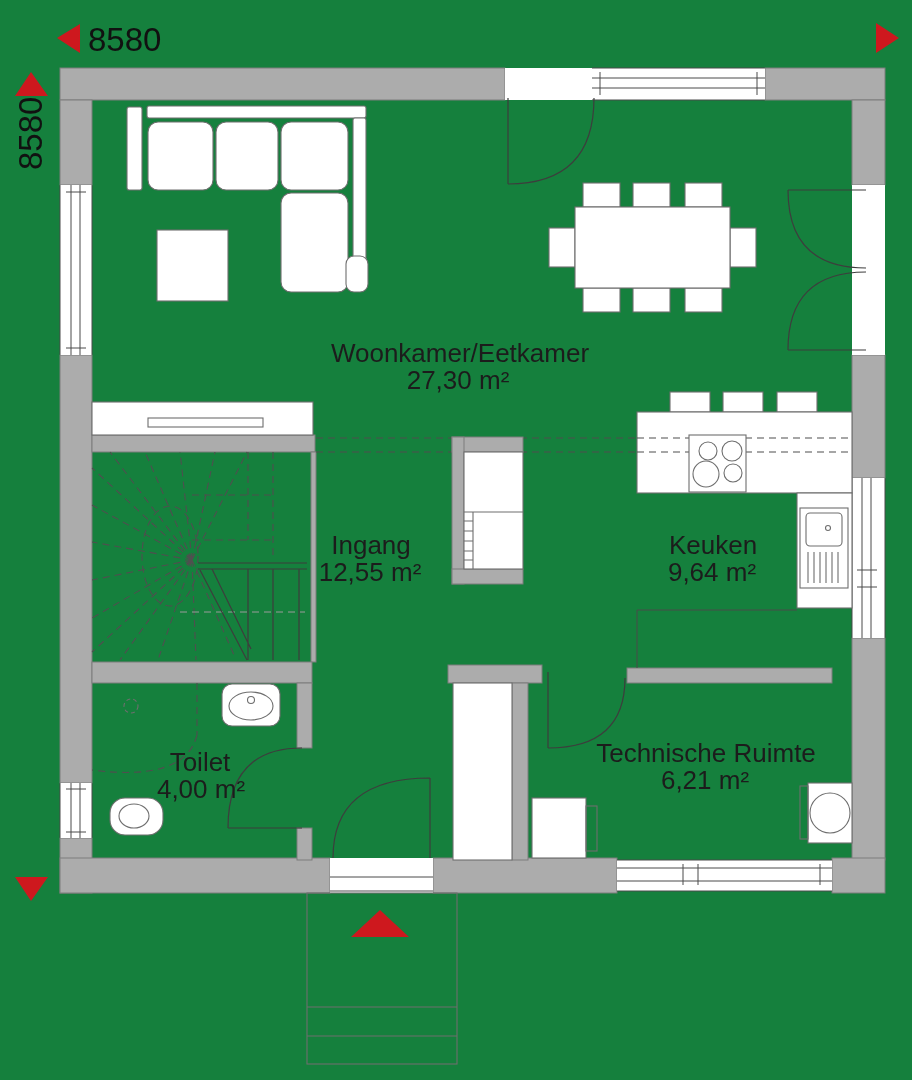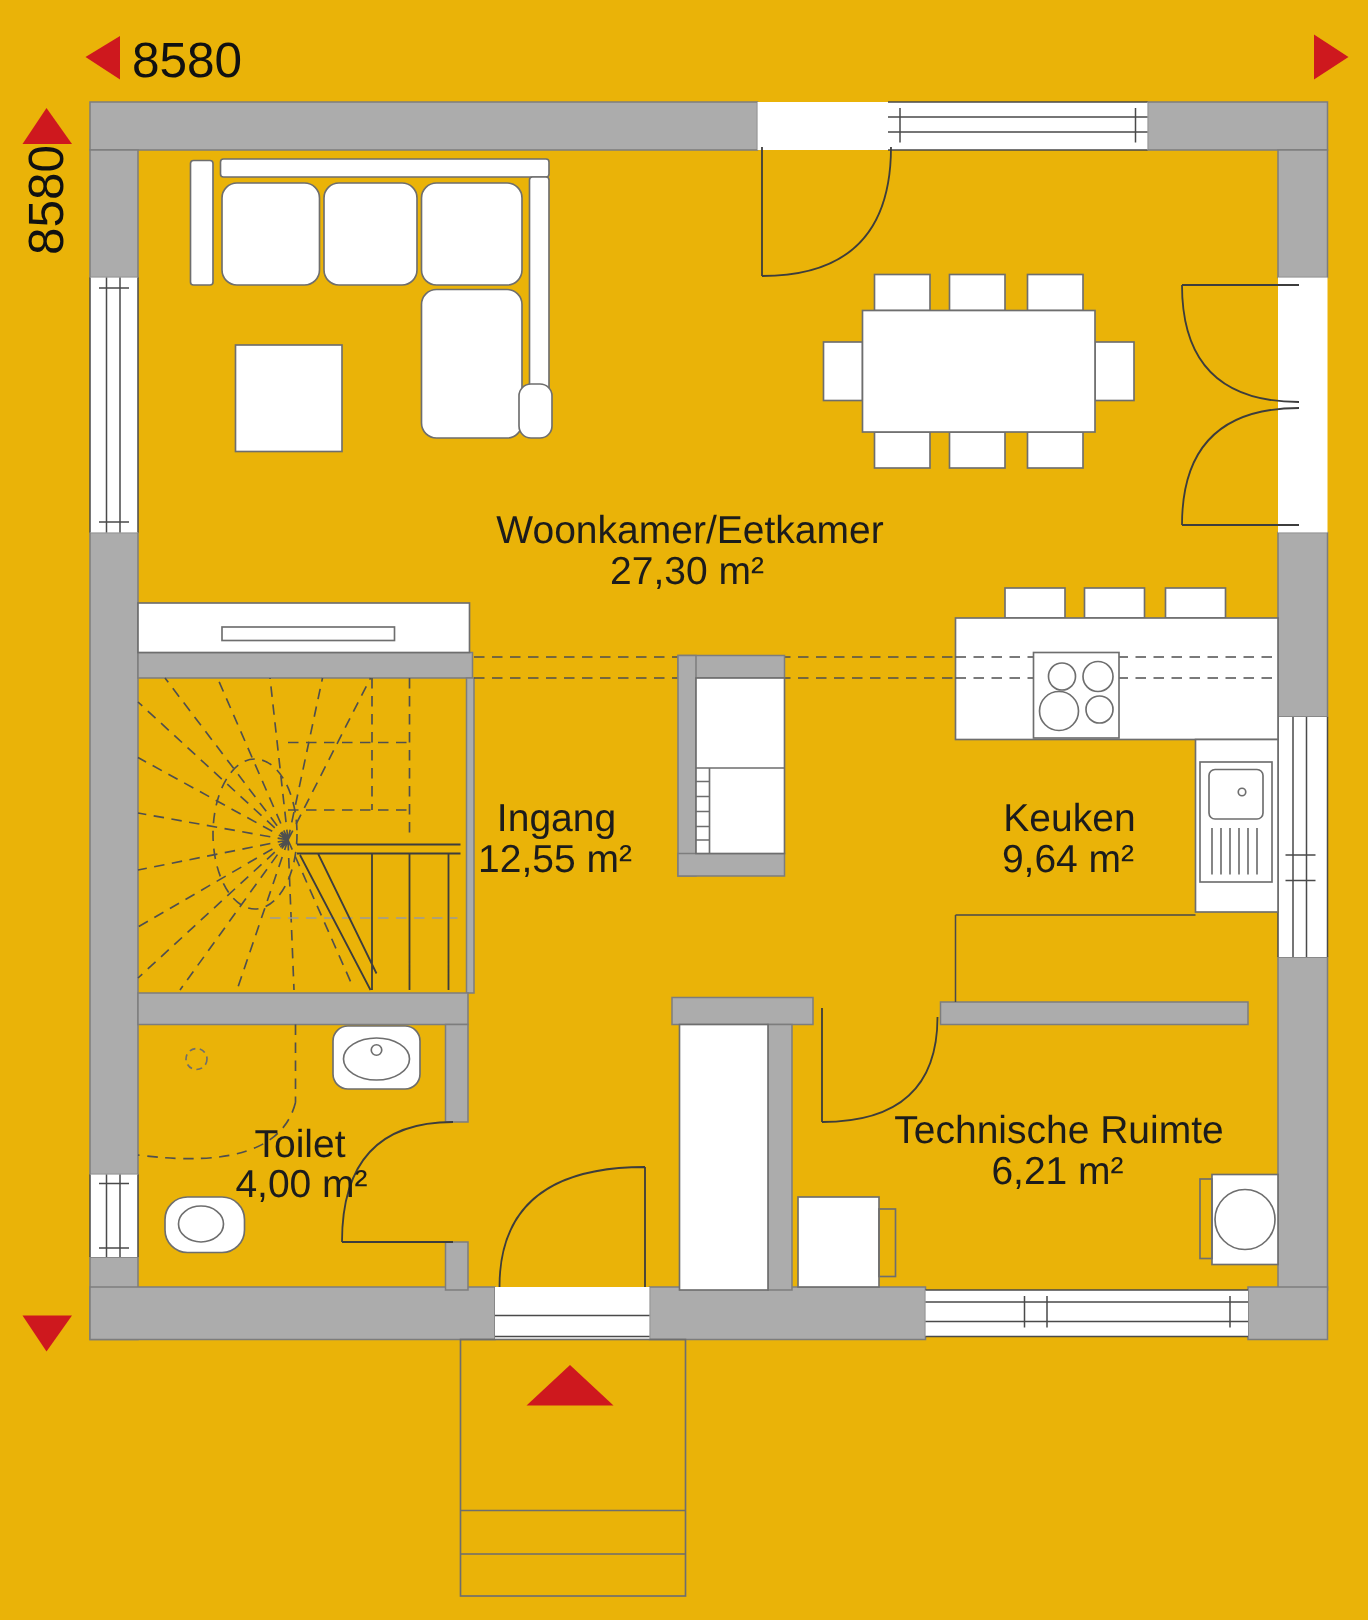--- a/index.html
+++ b/index.html
@@ -1,16 +1,16 @@
 <!DOCTYPE html>
 <html><head>
 <meta charset="utf-8">
 <style>
   html,body{margin:0;padding:0;background:#ffffff;}
-  .stage{position:relative;width:912px;height:1080px;background:#eab308;
+  .stage{position:relative;width:912px;height:1080px;background:#15803d;
          font-family:"Liberation Sans", sans-serif;}
   svg{display:block;}
   .wall{fill:#acacac;stroke:#7d7d7d;stroke-width:1;}
   .opening{fill:#ffffff;stroke:none;}
   .thin{stroke:#4a4a4a;stroke-width:1;fill:none;}
   .furn{stroke:#6e6e6e;stroke-width:1.1;fill:#ffffff;}
   .furnline{stroke:#6e6e6e;stroke-width:1.1;fill:none;}
   .door{stroke:#3d3d3d;stroke-width:1.2;fill:none;}
   .dash{stroke:#4f4f4f;stroke-width:1.1;fill:none;stroke-dasharray:7 5;}
   .dashlight{stroke:#9b9b9b;stroke-width:1;fill:none;stroke-dasharray:7 5;}

